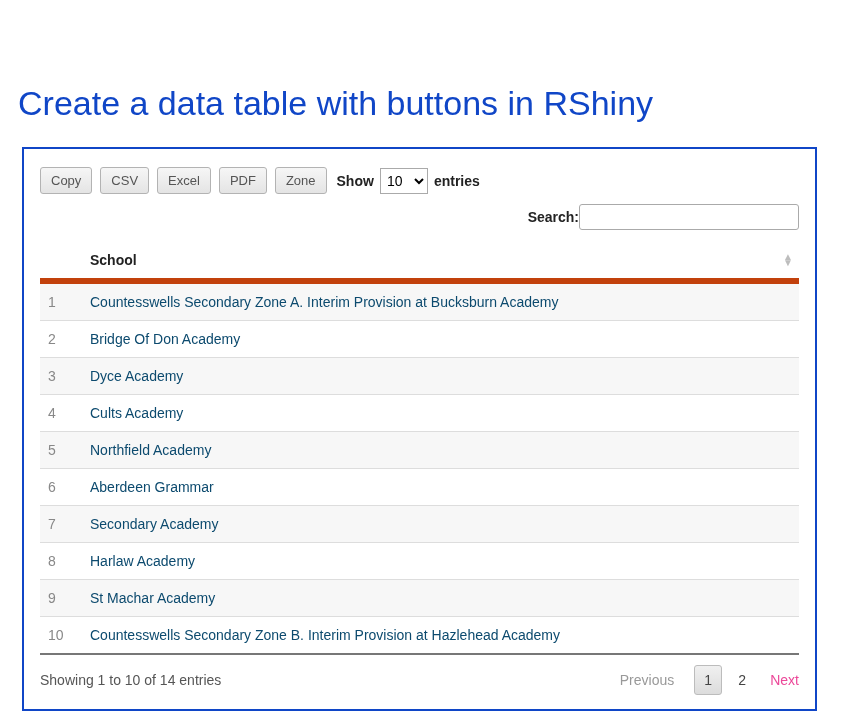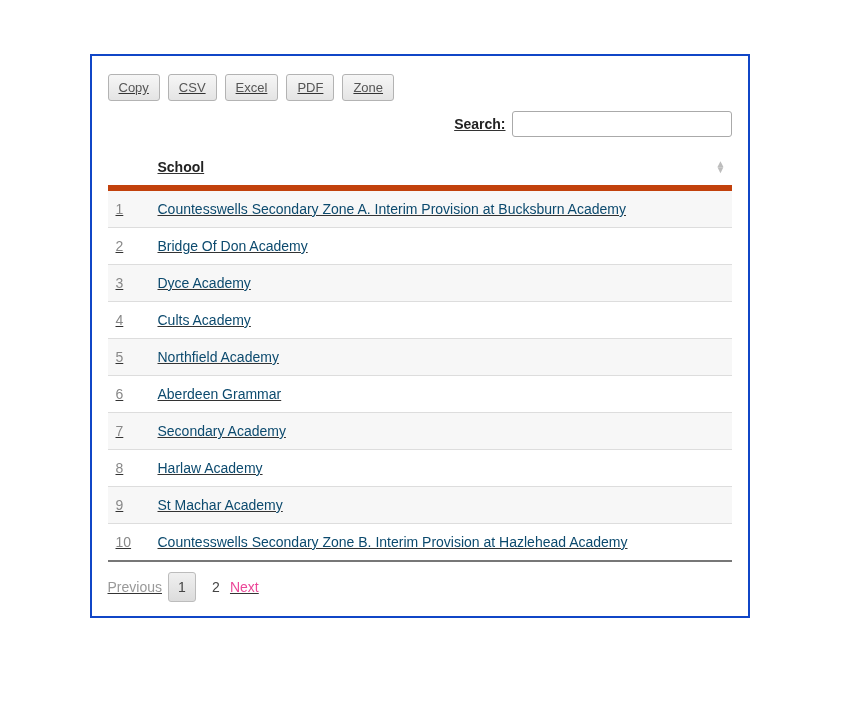--- a/index.html
+++ b/index.html
@@ -21,23 +21,22 @@
   .page-title {
     font-size: 34px;
     color: #1046c7;
     font-weight: 400;
     margin: 30px 0 24px 0;
   }
 
   .demo-frame {
     border: 2px solid #1046c7;
     margin: 0 auto;
-    width: 660px;
+    width: 795px;
     padding: 18px 16px 14px 16px;
-    text-decoration: underline;
   }
 
   .toolbar-row {
     display: flex;
     align-items: center;
     gap: 8px;
     flex-wrap: wrap;
   }
 
   .dt-btn {
@@ -67,21 +66,20 @@
     background: #fff;
     height: 26px;
     width: 48px;
   }
 
   .search-row {
     margin-top: 10px;
     display: flex;
     justify-content: flex-end;
     align-items: center;
-    gap: 6px;
     font-weight: 700;
     font-size: 14px;
     color: #222;
   }
   .search-input {
     font-size: 14px;
     height: 26px;
     width: 220px;
     border: 1px solid #aaa;
     border-radius: 3px;
@@ -142,20 +140,21 @@
     display: flex;
     align-items: center;
     font-size: 14px;
     color: #555;
   }
   .footer-row .info { flex: 1; }
 
   .paginate {
     display: flex;
     align-items: center;
+    gap: 14px;
   }
   .page-link {
     color: #ec4899;
     cursor: pointer;
   }
   .page-num {
     display: inline-flex;
     align-items: center;
     justify-content: center;
     min-width: 28px;
@@ -170,30 +169,38 @@
     border-radius: 3px;
   }
   .prev-disabled {
     color: #999;
   }
 </style>
 </head>
 <body>
 
 <div class="page">
+  <div class="page-title">Create a data table with buttons in RShiny</div>
 
   <div class="demo-frame">
 
     <div class="toolbar-row">
       <button class="dt-btn">Copy</button>
       <button class="dt-btn">CSV</button>
       <button class="dt-btn">Excel</button>
       <button class="dt-btn">PDF</button>
       <button class="dt-btn">Zone</button>
 
+      <div class="length-block">
+        <span>Show</span>
+        <select class="length-select">
+          <option>10</option>
+        </select>
+        <span>entries</span>
+      </div>
     </div>
 
     <div class="search-row">
       <span>Search:</span>
       <input type="text" class="search-input" value="" style="">
     </div>
 
     <table class="dt">
       <thead>
         <tr>
@@ -245,20 +252,21 @@
             <td>St Machar Academy</td>
           </tr>
           <tr>
             <td class="idx">10</td>
             <td>Countesswells Secondary Zone B. Interim Provision at Hazlehead Academy</td>
           </tr>
         </tbody>
     </table>
 
     <div class="footer-row">
+      <div class="info">Showing 1 to 10 of 14 entries</div>
       <div class="paginate">
         <span class="page-link prev-disabled">Previous</span>
         <span id="page-nums"><span class="page-num current" style="margin-left: 6px;">1</span><span class="page-num" style="margin-left: 6px;">2</span></span>
         <span class="page-link">Next</span>
       </div>
     </div>
 
   </div>
 </div>
 

